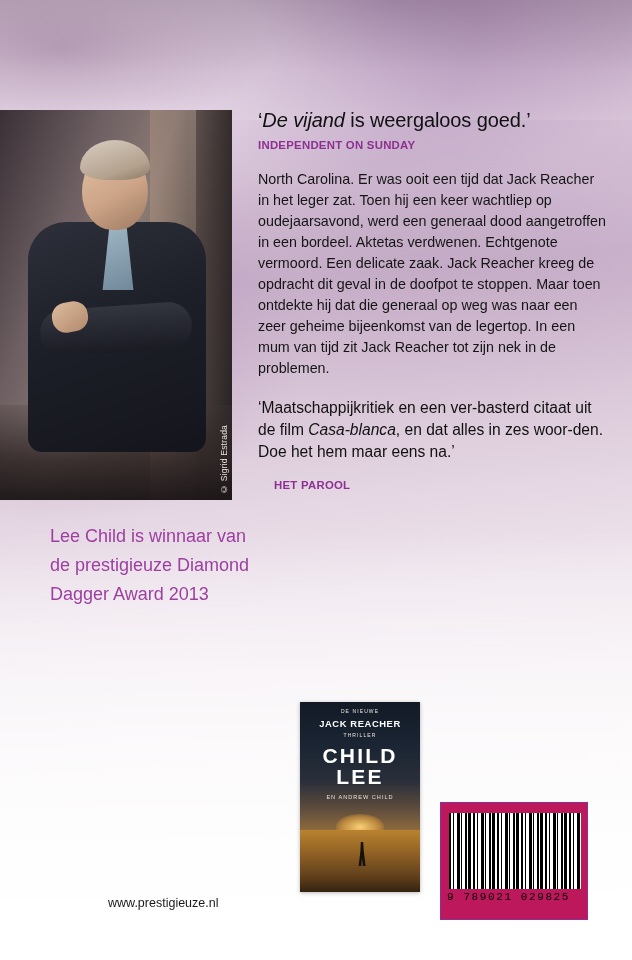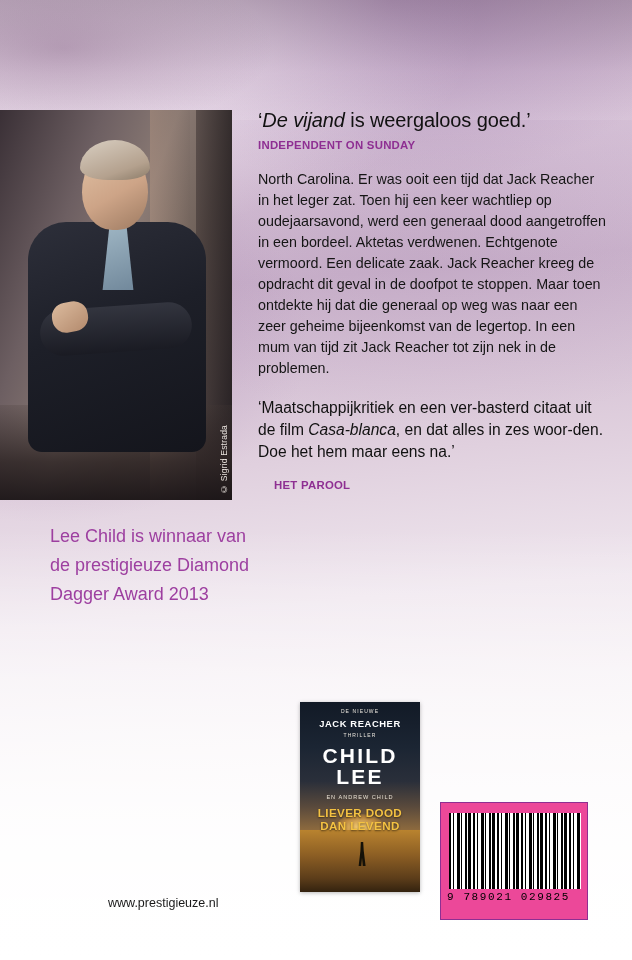--- a/index.html
+++ b/index.html
@@ -295,21 +295,21 @@
   }
 
   
   .barcode-box {
     position: absolute;
     left: 440px;
     top: 802px;
     width: 148px;
     height: 118px;
     border: 1px solid #8e2f92;
-    background: #ec4899;
+    background: #be185d;
     box-sizing: border-box;
   }
   .barcode-bars {
     position: absolute;
     left: 8px;
     top: 10px;
     width: 132px;
     height: 76px;
     background-image: repeating-linear-gradient(90deg,
       #000 0px, #000 2px, #fff 2px, #fff 4px,
@@ -402,24 +402,20 @@
     <div class="mc-top-label">
       <span>DE NIEUWE</span>
       <span class="mc-jr">JACK REACHER</span>
       <span>THRILLER</span>
     </div>
     <div class="mc-author">
       <div>CHILD</div>
       <div>LEE</div>
     </div>
     <div class="mc-coauthor">EN ANDREW CHILD</div>
-    <div class="mc-title">
-      <div>LIEVER DOOD</div>
-      <div>DAN LEVEND</div>
-    </div>
   </div>
 
   <div class="barcode-box">
     <div class="barcode-bars"></div>
     <div class="barcode-digits">9 789021 029825</div>
   </div>
 
   <div class="site-url">www.prestigieuze.nl</div>
 
 </div>

